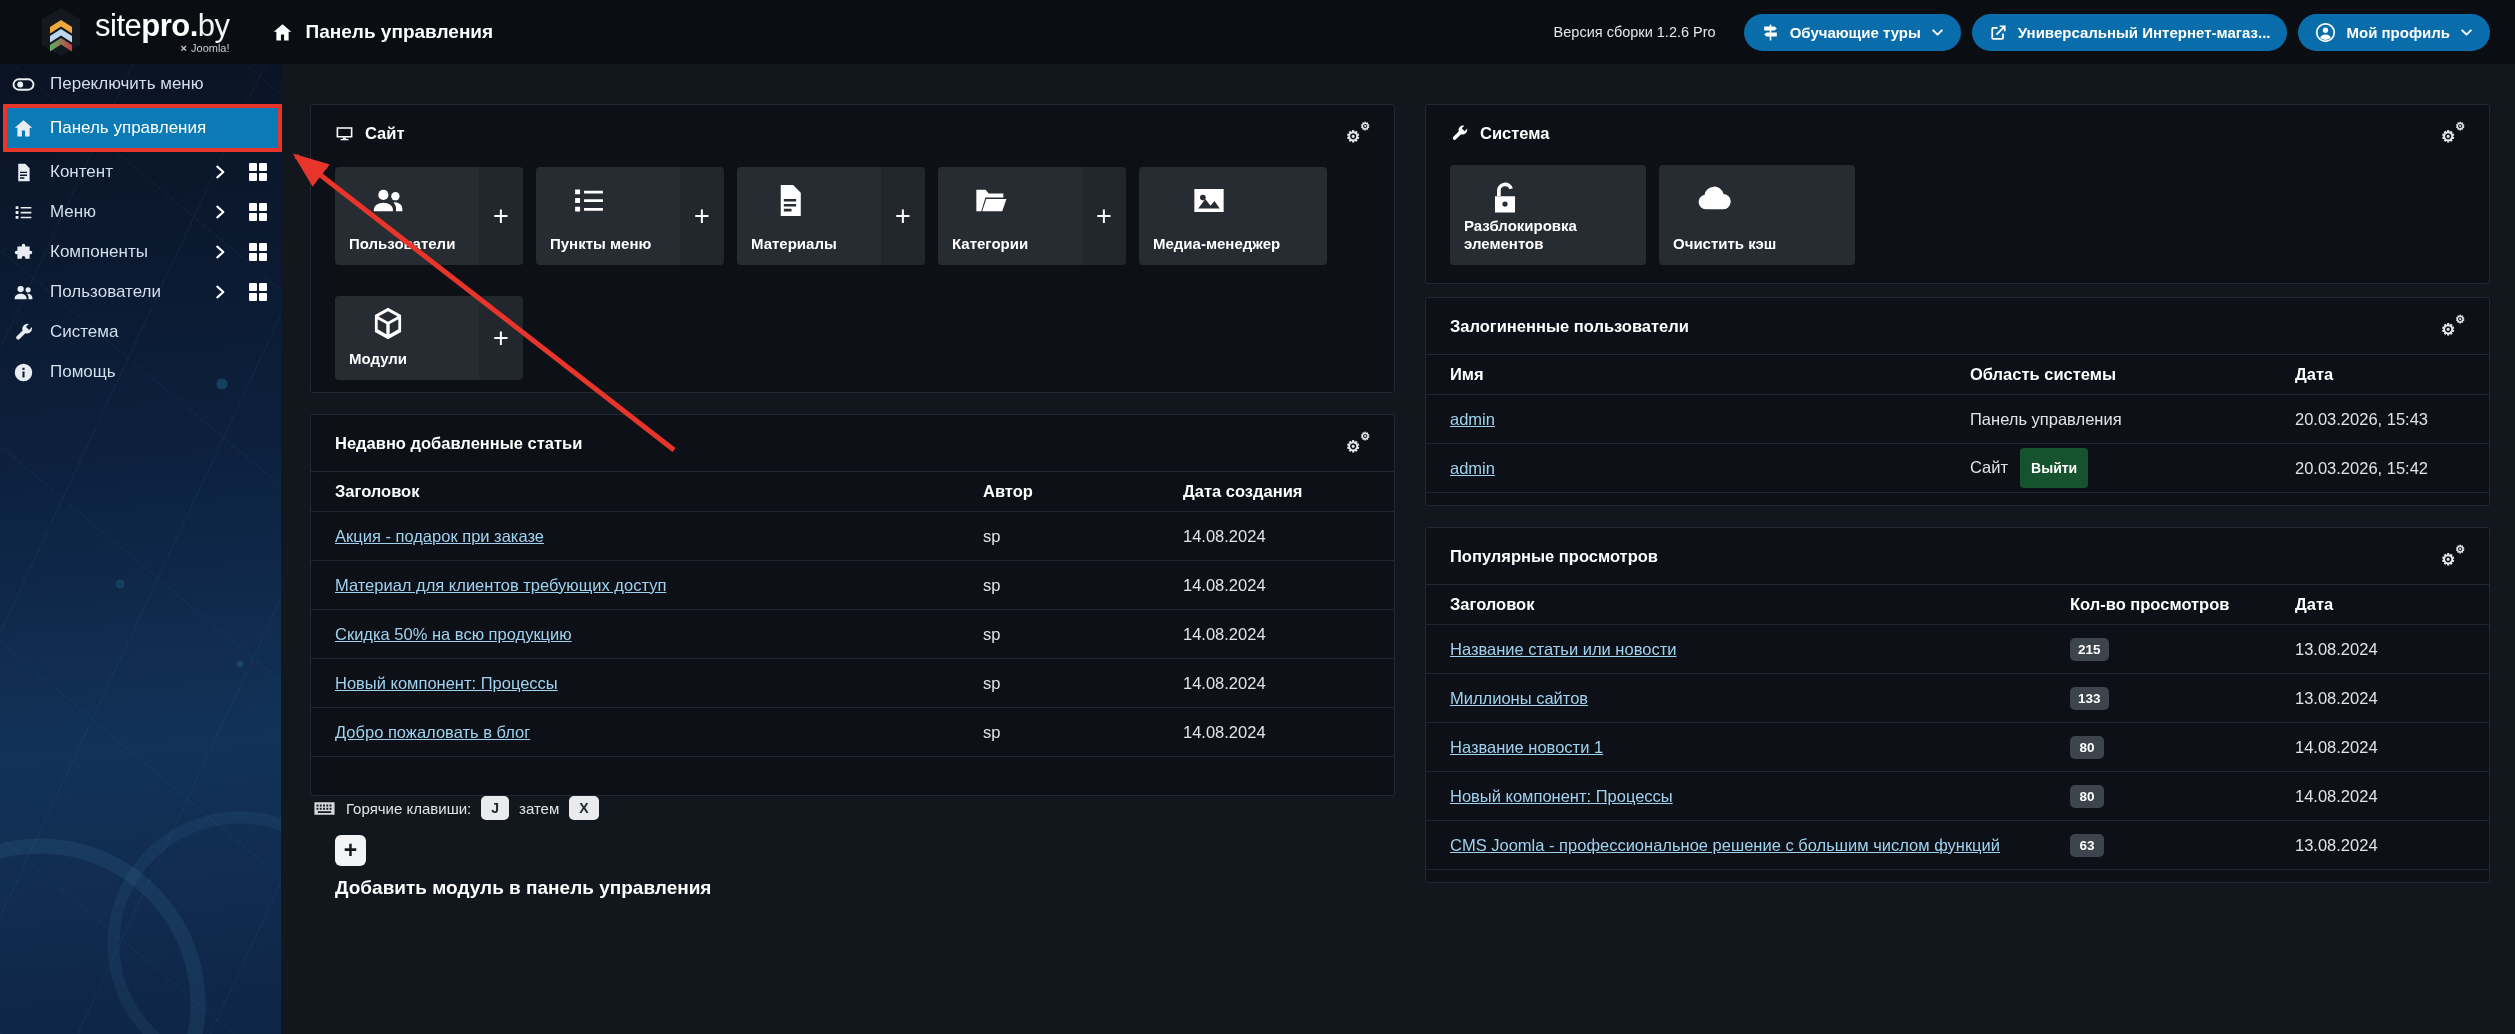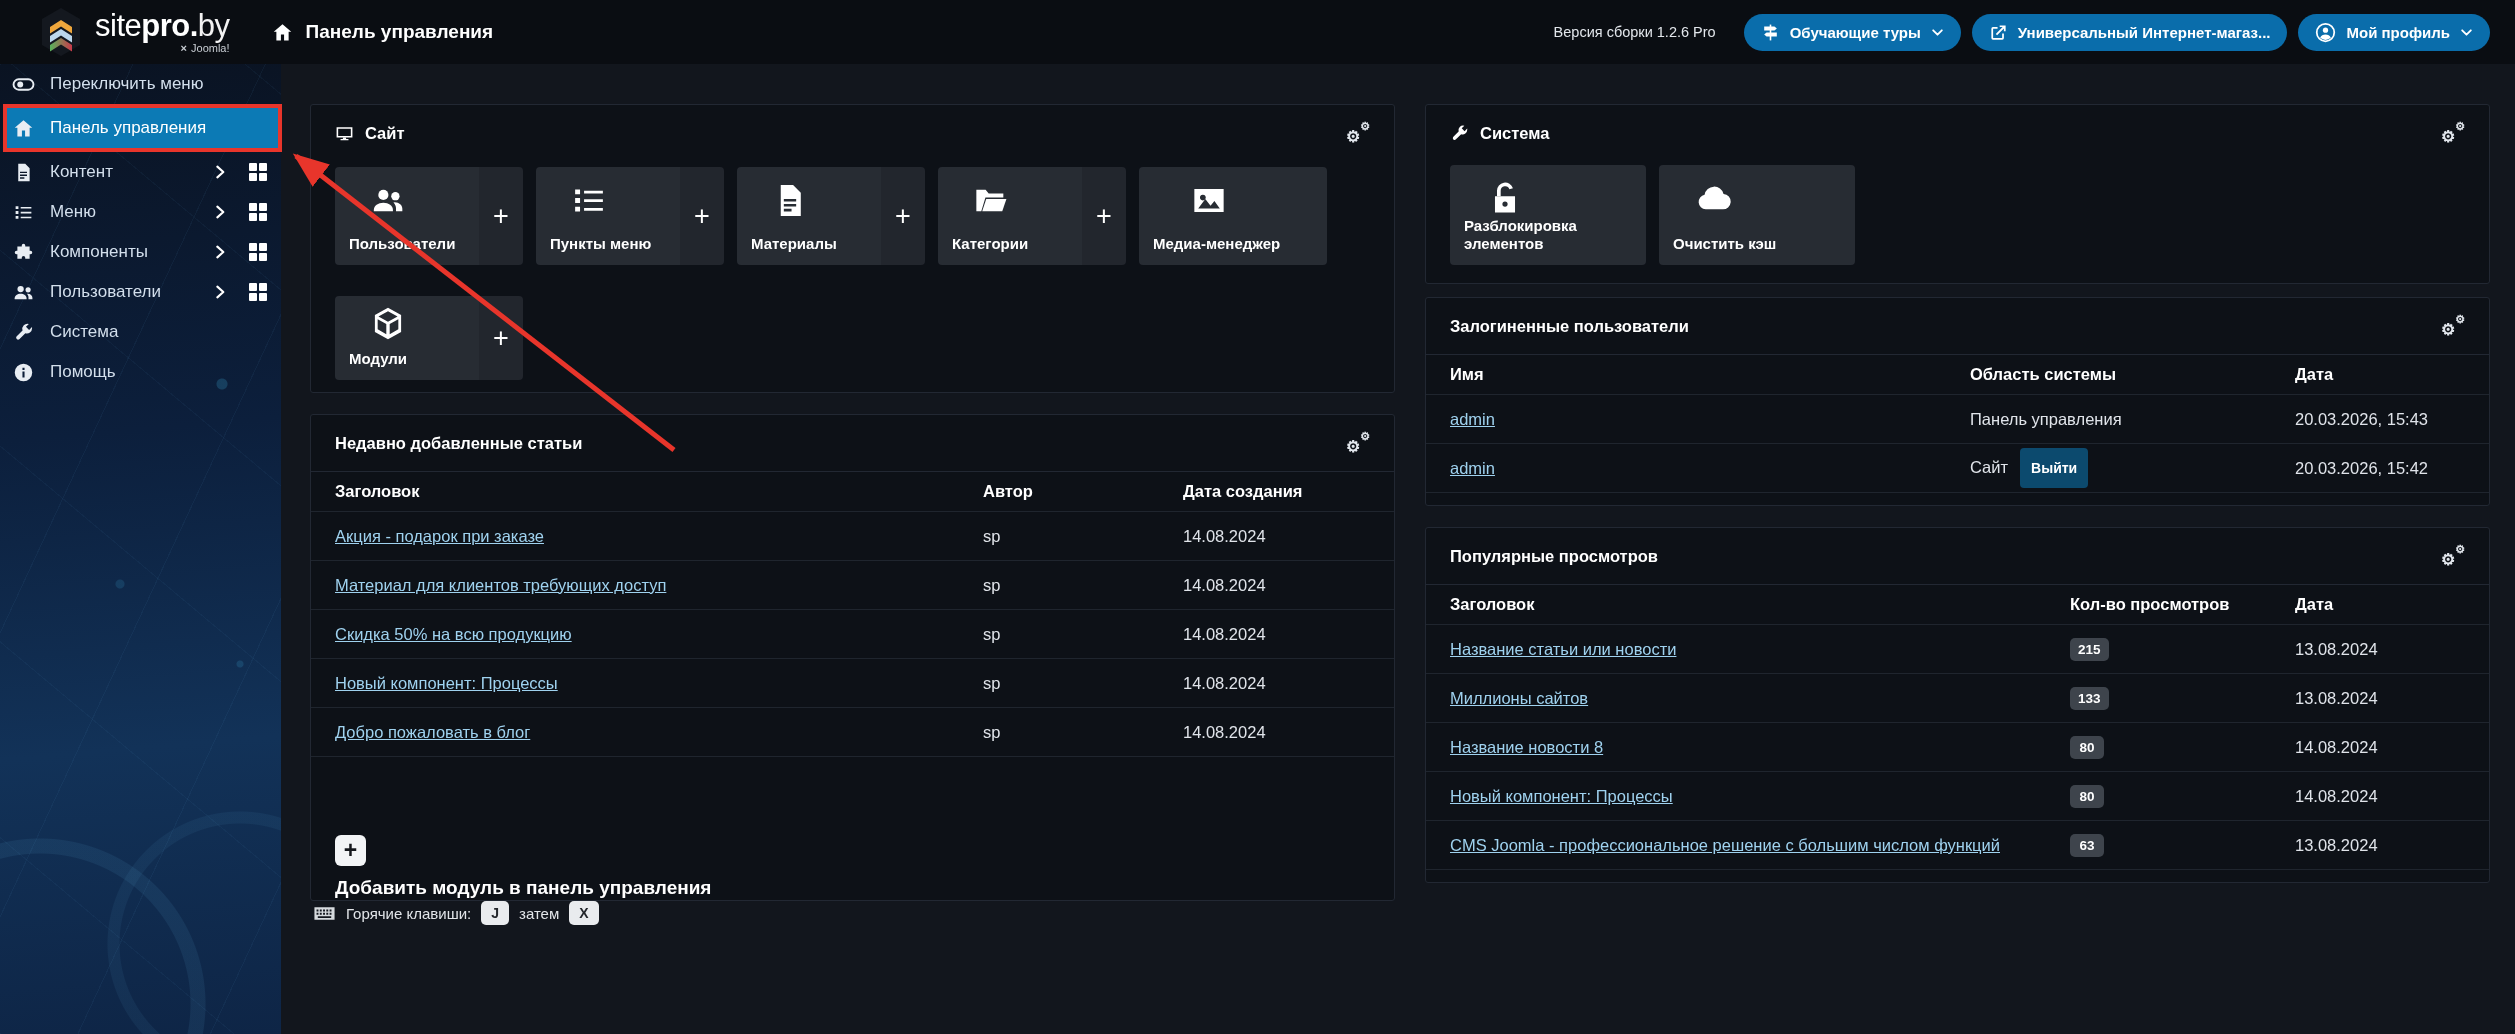--- a/index.html
+++ b/index.html
@@ -90,27 +90,27 @@
 
   
   .tbl-head,.tbl-row{display:grid;align-items:center;padding:0 24px;border-bottom:1px solid #1f252e;box-sizing:border-box;}
   .tbl-head{height:40px;color:#fff;font-size:16.5px;font-weight:700;}
   .tbl-row{height:49px;color:#e0e4ea;font-size:16.5px;}
   .grid-articles{grid-template-columns:648px 200px auto;}
   .grid-logged{grid-template-columns:520px 325px auto;}
   .grid-popular{grid-template-columns:620px 225px auto;}
   a.lnk{color:#9fd2ef;text-decoration:underline;cursor:pointer;}
   .views-badge{background:#3e444c;color:#fff;font-size:13.5px;font-weight:700;padding:4px 8px;border-radius:5px;display:inline-block;min-width:18px;text-align:center;}
-  .logout-btn{background:#0c4a6e;color:#fff;font-size:14px;font-weight:700;border:none;border-radius:4px;padding:12px 11px;margin-left:12px;cursor:pointer;font-family:"Liberation Sans",sans-serif;}
+  .logout-btn{background:#14532d;color:#fff;font-size:14px;font-weight:700;border:none;border-radius:4px;padding:12px 11px;margin-left:12px;cursor:pointer;font-family:"Liberation Sans",sans-serif;}
 
   .panel-site{height:289px;}
   .panel-site .panel-head{margin-bottom:6px;}
   .panel-system{height:180px;}
   .panel-system .panel-head{margin-bottom:4px;}
-  .panel-articles{height:487px;margin-top:21px;position:relative;}
+  .panel-articles{height:382px;margin-top:21px;position:relative;}
   .panel-logged{margin-top:13px;padding-bottom:12px;}
   .panel-popular{margin-top:21px;padding-bottom:12px;}
 
   .add-module{padding:0 24px;margin-top:78px;}
   .add-btn{width:31px;height:31px;background:#f2f4f6;border:none;border-radius:6px;color:#14171c;font-size:23px;font-weight:700;display:flex;align-items:center;justify-content:center;cursor:pointer;padding:0;line-height:1;}
   .add-label{margin-top:11px;color:#fff;font-size:19px;font-weight:700;}
 
   
   .hotkeys{display:flex;align-items:center;gap:10px;color:#e2e5e9;font-size:15px;padding-left:3px;}
   .hotkeys .kbd-ic{color:#d6dade;}
@@ -596,21 +596,21 @@
         <span><a class="lnk">Название статьи или новости</a></span>
         <span><span class="views-badge">215</span></span>
         <span>13.08.2024</span>
       </div>
       <div class="tbl-row grid-popular">
         <span><a class="lnk">Миллионы сайтов</a></span>
         <span><span class="views-badge">133</span></span>
         <span>13.08.2024</span>
       </div>
       <div class="tbl-row grid-popular">
-        <span><a class="lnk">Название новости 8</a></span>
+        <span><a class="lnk">Название новости 1</a></span>
         <span><span class="views-badge">80</span></span>
         <span>14.08.2024</span>
       </div>
       <div class="tbl-row grid-popular">
         <span><a class="lnk">Новый компонент: Процессы</a></span>
         <span><span class="views-badge">80</span></span>
         <span>14.08.2024</span>
       </div>
       <div class="tbl-row grid-popular">
         <span><a class="lnk">CMS Joomla - профессиональное решение с большим числом функций</a></span>

